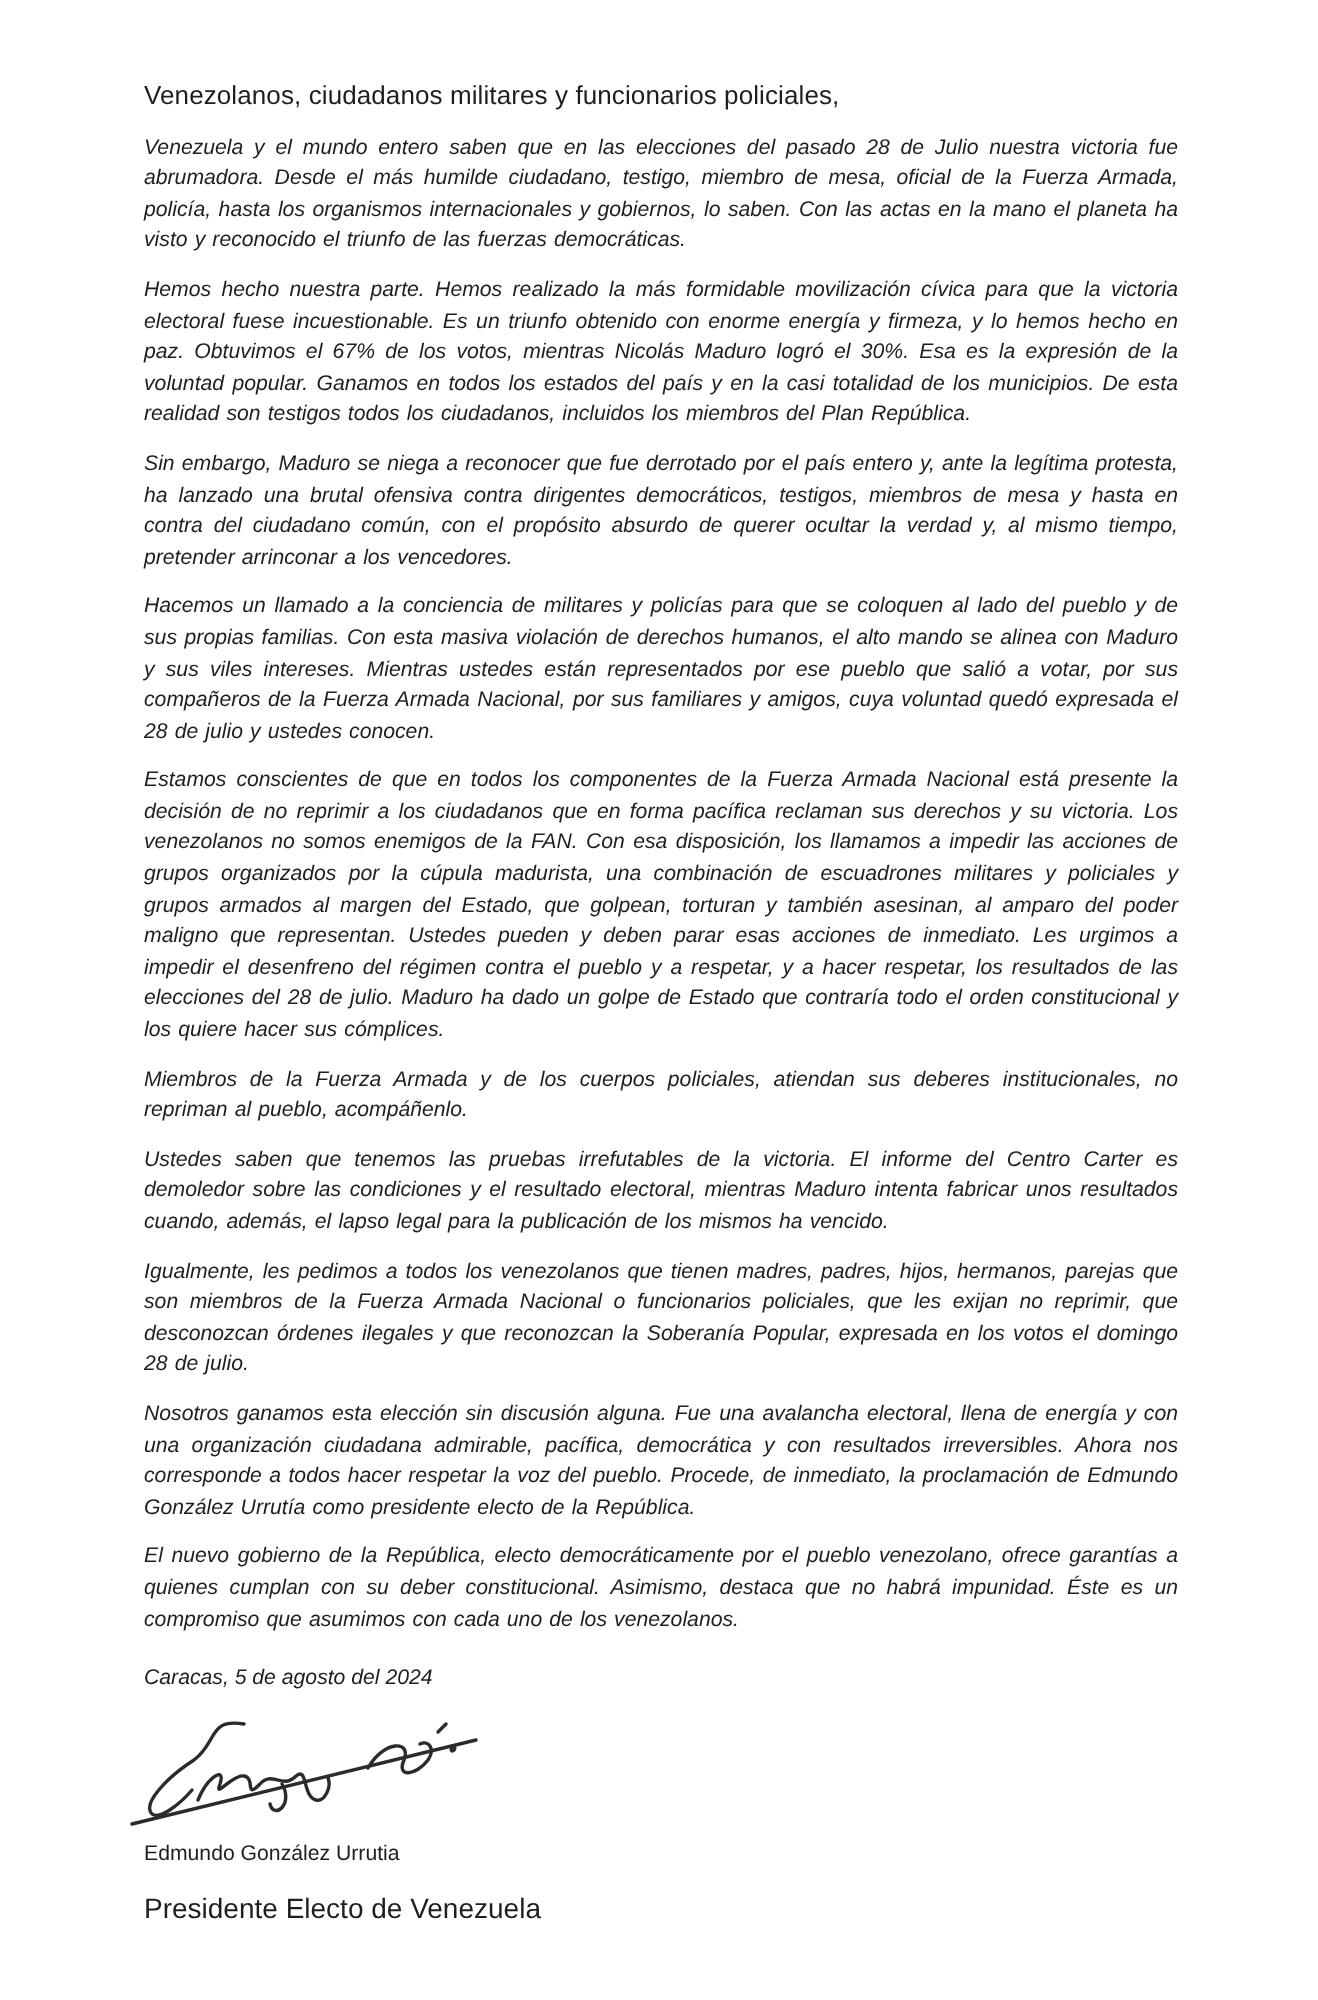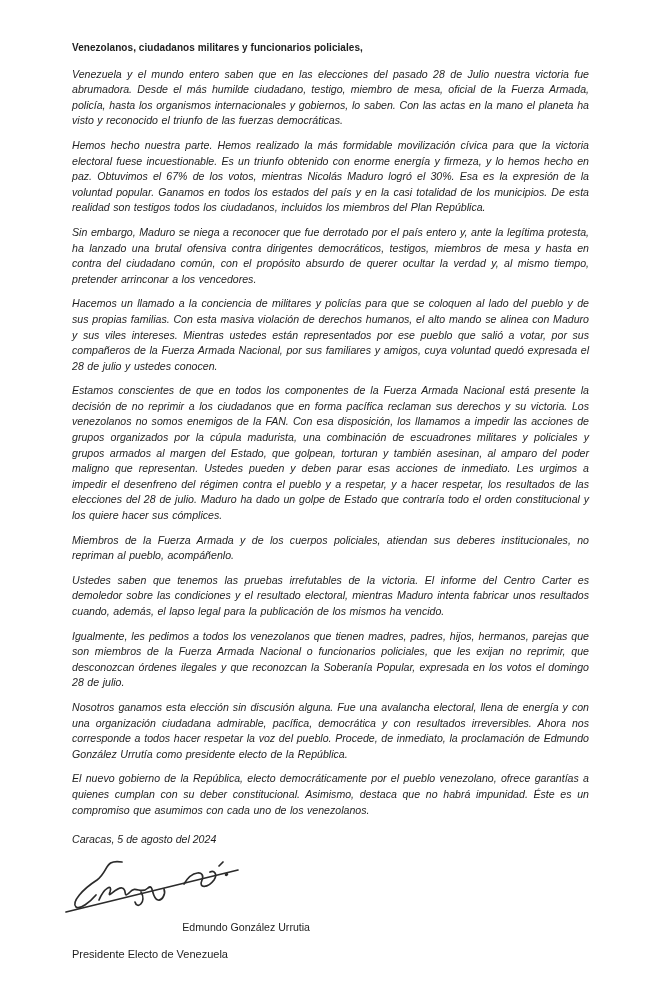--- a/index.html
+++ b/index.html
@@ -14,22 +14,22 @@
     height: 1000px;
     margin: 0 auto;
     background: #ffffff;
     box-sizing: border-box;
     padding: 40px 70px 0 72px;
     font-family: "Liberation Sans", sans-serif;
     color: #1e1e1e;
     overflow: hidden;
   }
   .title {
-    font-size: 10px;
-    font-weight: bold;
+    font-size: 13px;
+    font-weight: normal;
     margin: 0 0 11px 0;
     line-height: 15.6px;
     letter-spacing: 0.05px;
   }
   .para {
     font-size: 10.6px;
     line-height: 15.6px;
     text-align: justify;
     text-align-last: left;
     margin: 0 0 9px 0;
@@ -62,24 +62,23 @@
     height: 62px;
     margin-left: -10px;
   }
   .sig-col-right .sig-art {
     margin-left: -12px;
   }
   .sig-name {
     font-size: 10.6px;
     line-height: 15.6px;
     margin-top: 2px;
-    text-align: right;
   }
   .sig-role {
-    font-size: 11px;
+    font-size: 14px;
     line-height: 15.6px;
     margin-top: 12px;
   }
   svg path {
     fill: none;
     stroke-linecap: round;
     stroke-linejoin: round;
   }
 </style>
 </head>

